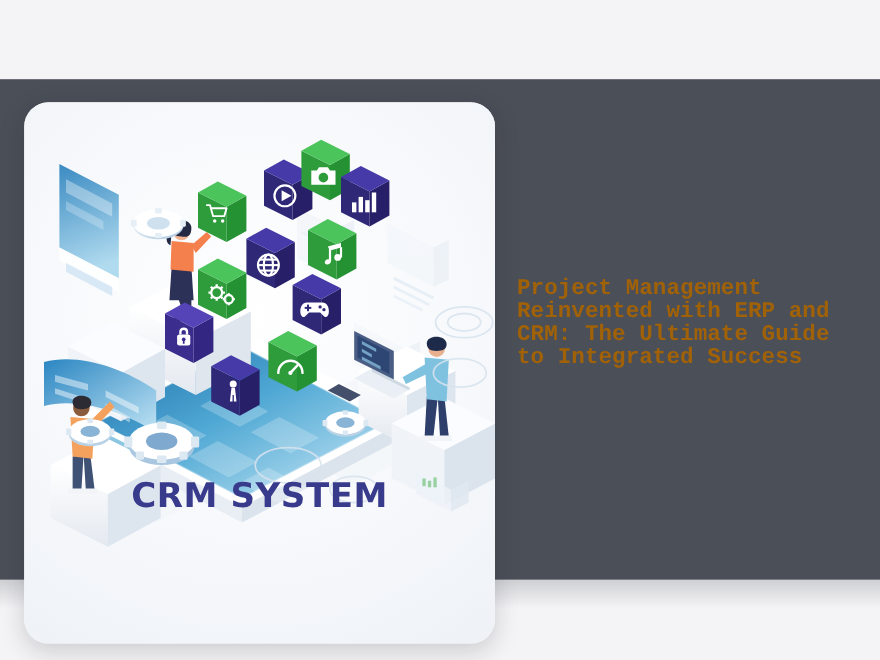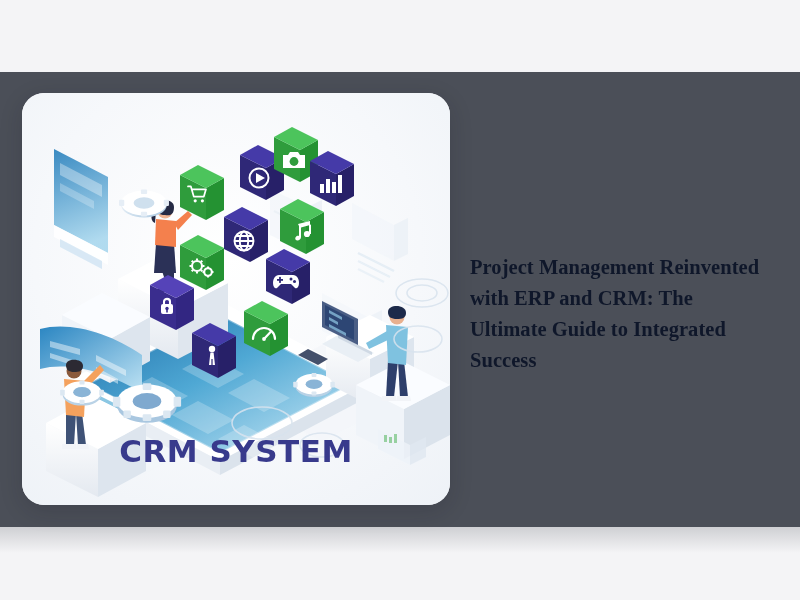--- a/index.html
+++ b/index.html
@@ -39,21 +39,21 @@
     background: linear-gradient(to bottom, rgba(75,79,88,0.22), rgba(75,79,88,0));
     pointer-events: none;
   }
 
   
   .illus-card {
     position: absolute;
     left: 22px;
     top: 93px;
     width: 428px;
-    height: 412px;
+    height: 492px;
     background: #fbfbfc;
     border-radius: 22px;
     overflow: hidden;
     box-shadow: 0 6px 22px rgba(20,24,32,0.18);
   }
   .illus-inner {
     position: absolute;
     inset: 0;
     background:
       radial-gradient(circle at 48% 40%, #ffffff 0%, #f6f8fb 58%, #eef2f7 100%);
@@ -81,25 +81,25 @@
     color: #383a8c;
     white-space: nowrap;
   }
 
   
   .headline {
     position: absolute;
     left: 470px;
     top: 238px;
     width: 300px;
-    color: #0f172a;
-    font-family: Liberation Serif, serif;
+    color: #a16207;
+    font-family: Liberation Mono, monospace;
     font-weight: bold;
     font-size: 20.5px;
-    line-height: 31px;
+    line-height: 21px;
     letter-spacing: 0.05px;
   }
 </style>
 </head>
 <body>
 
 <div class="page">
 
   <div class="hero-band"></div>
   <div class="band-shadow"></div>

